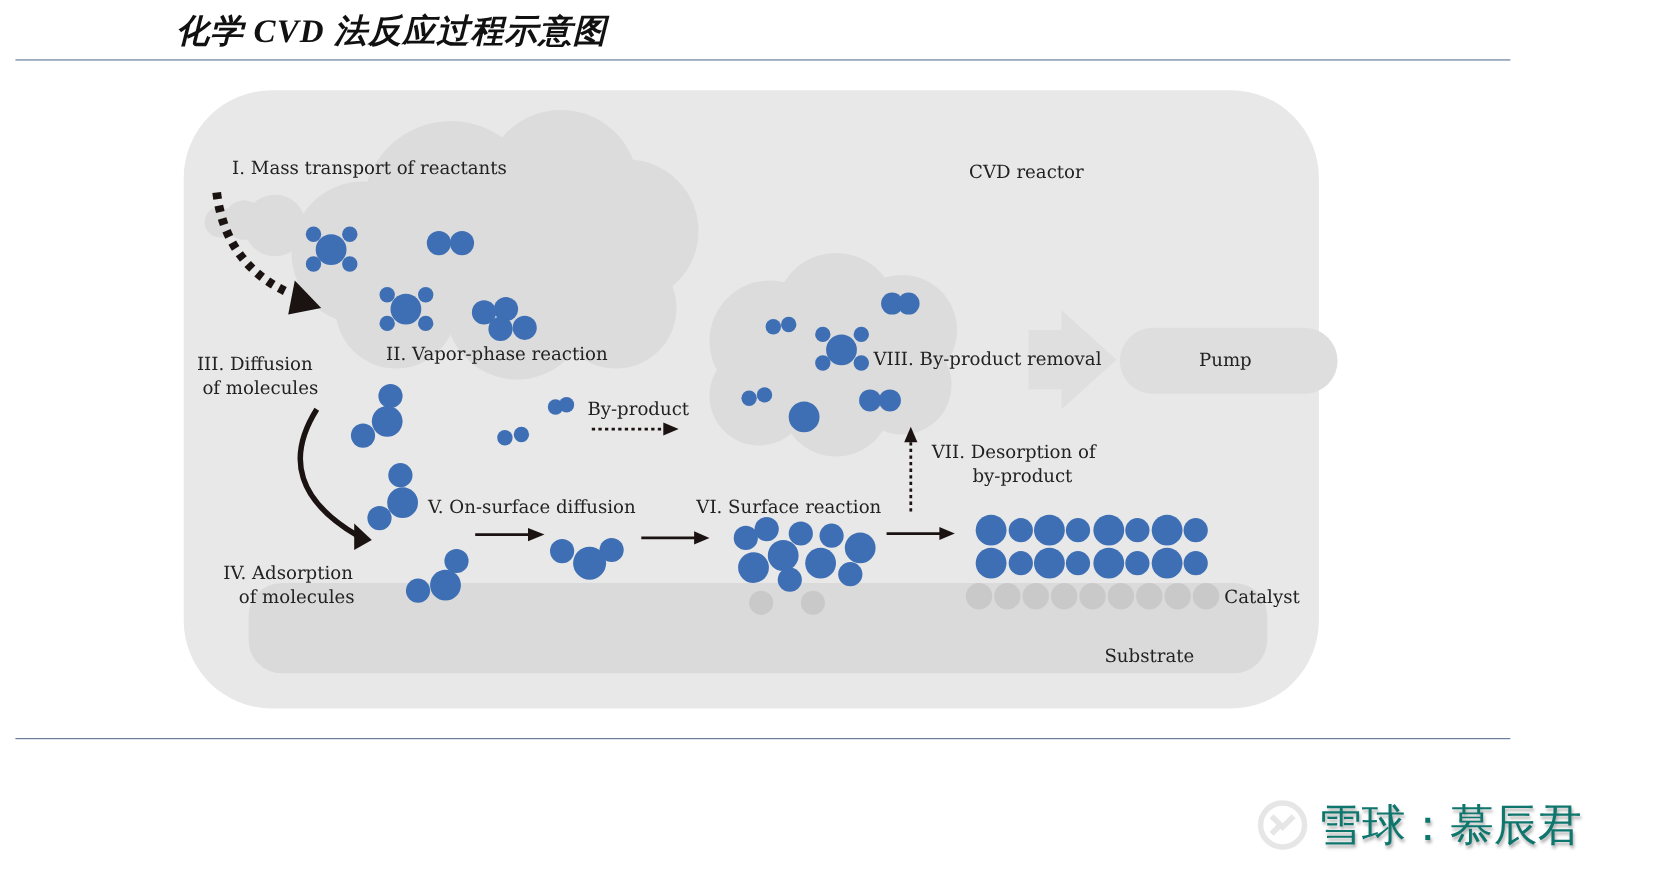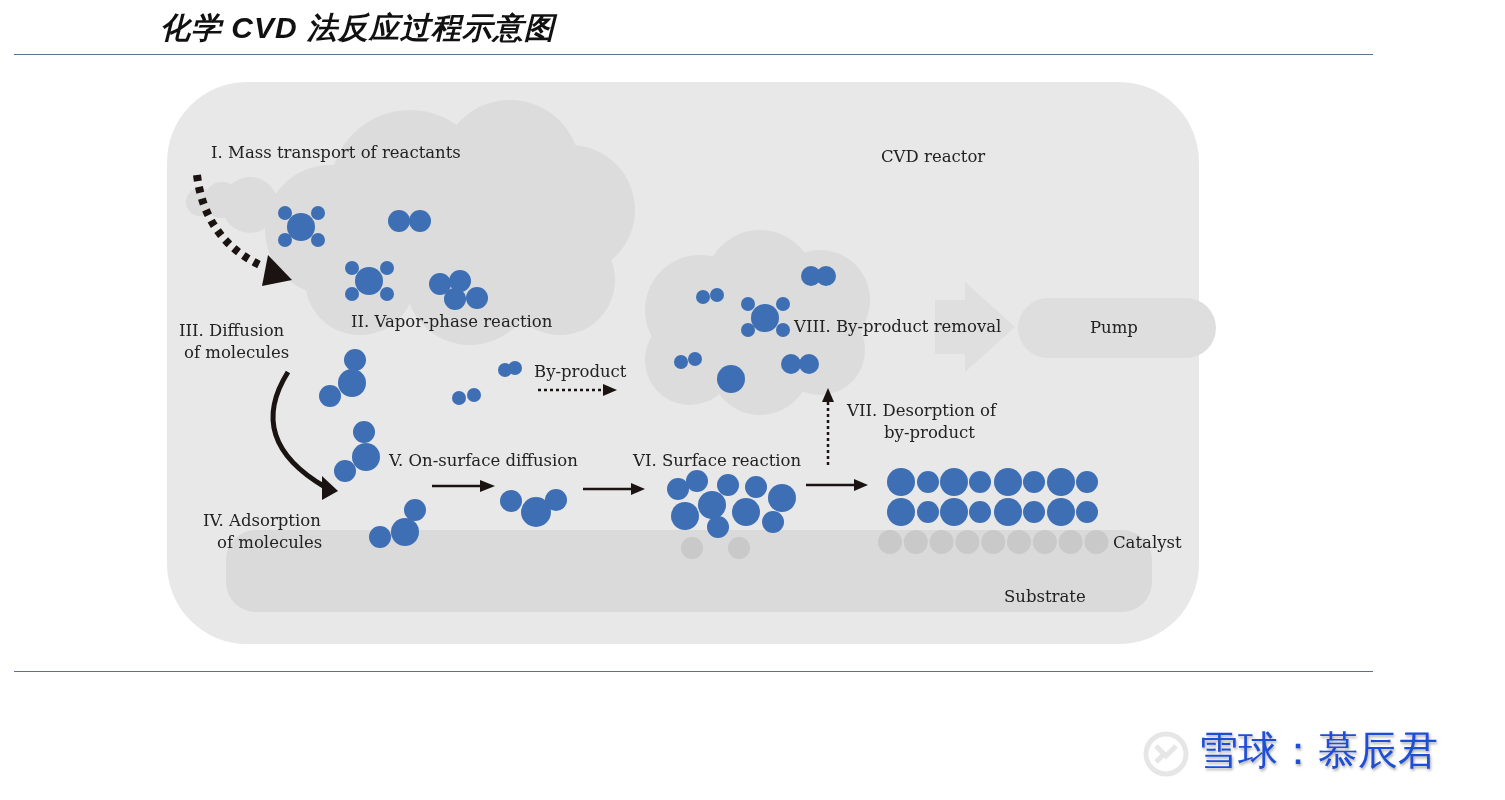--- a/index.html
+++ b/index.html
@@ -1,30 +1,30 @@
 <!DOCTYPE html>
 <html><head>
 <meta charset="utf-8">
 <style>
   html, body { margin: 0; padding: 0; background: #ffffff; }
   body { width: 1505px; height: 800px; position: relative; overflow: hidden; }
   .title {
     position: absolute; left: 160px; top: 8px;
-    font-family: Liberation Sans, sans-serif; font-style: italic; font-weight: bold;
+    font-family: Liberation Serif, serif; font-style: italic; font-weight: bold;
     font-size: 30px; color: #111; letter-spacing: 1px;
   }
   .rule { position: absolute; left: 14px; width: 1359px; height: 1px; background: #5a7391; }
   .rule.top { top: 54px; }
   .rule.bottom { top: 671px; }
   svg.diagram { position: absolute; left: 0; top: 0; }
   .lbl { font-family: "DejaVu Serif", serif; font-size: 16.5px; fill: #222; }
   .watermark {
     position: absolute; left: 1142px; top: 722px; height: 56px;
-    display: flex; align-items: flex-end; gap: 8px;
-    font-family: "DejaVu Sans", sans-serif; font-size: 40px; color: #1d4ed8;
+    display: flex; align-items: center; gap: 8px;
+    font-family: "DejaVu Sans", sans-serif; font-size: 40px; color: #0f766e;
     text-shadow: 1px 2px 3px rgba(0,0,0,0.35);
   }
   .watermark .logo { width: 48px; height: 48px; }
 </style>
 </head>
 <body>
 
 <div class="title">化学 CVD 法反应过程示意图</div>
 <div class="rule top"></div>
 

